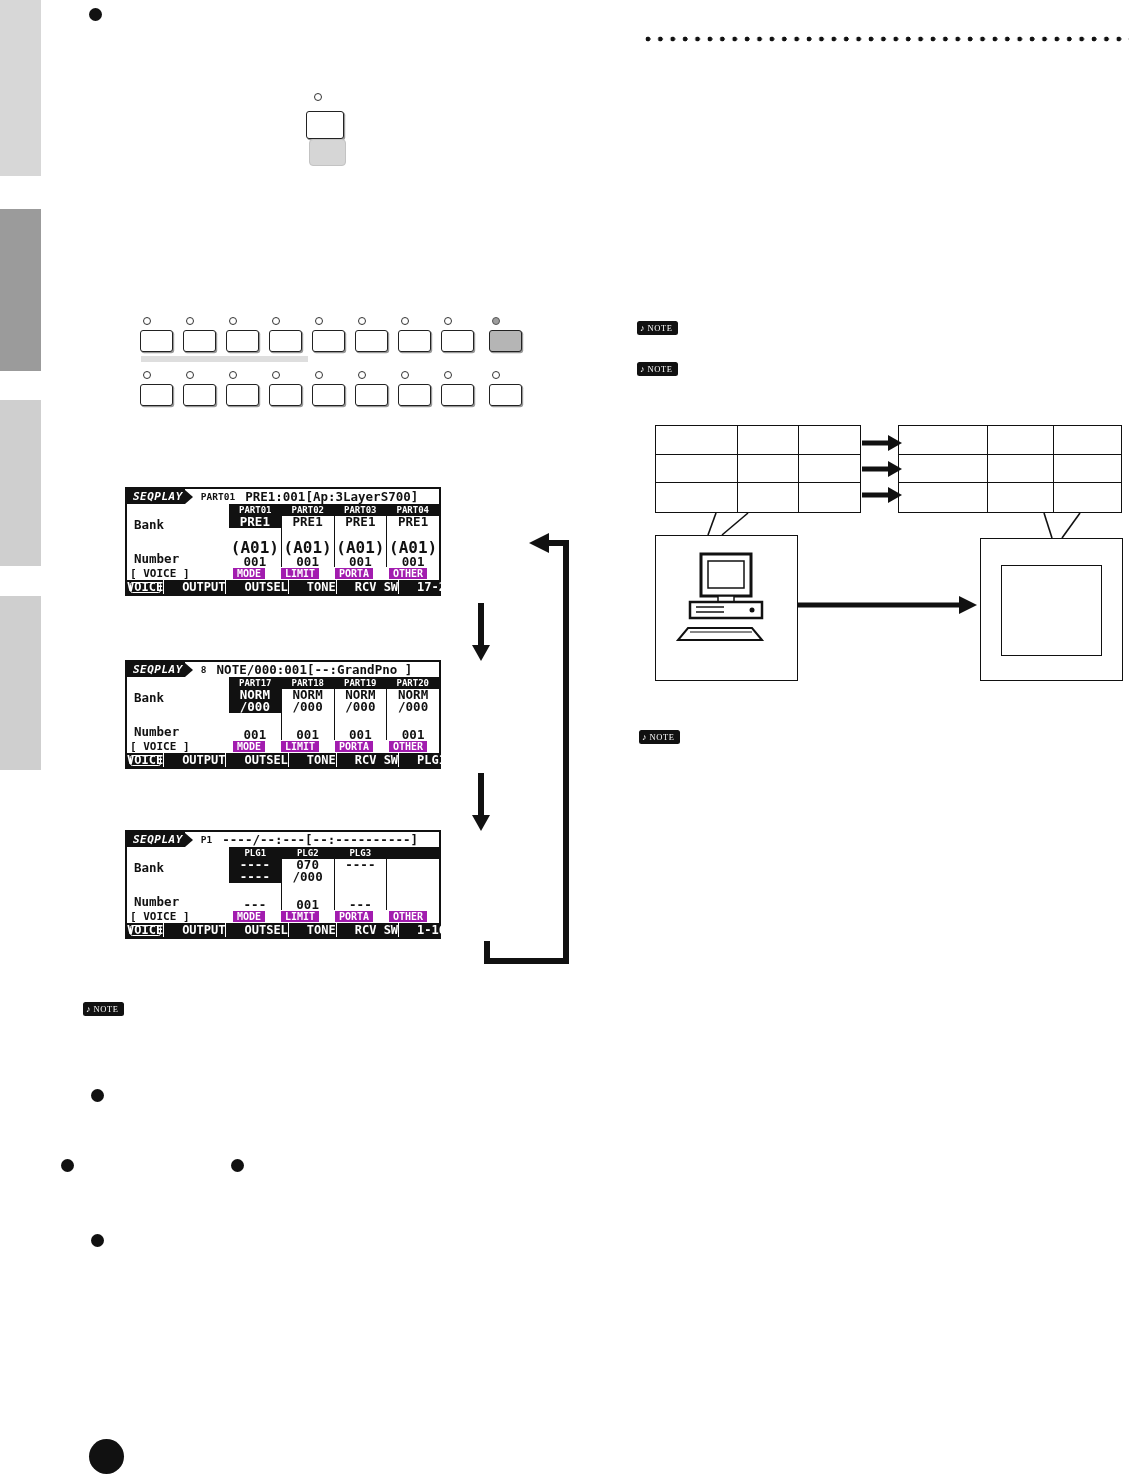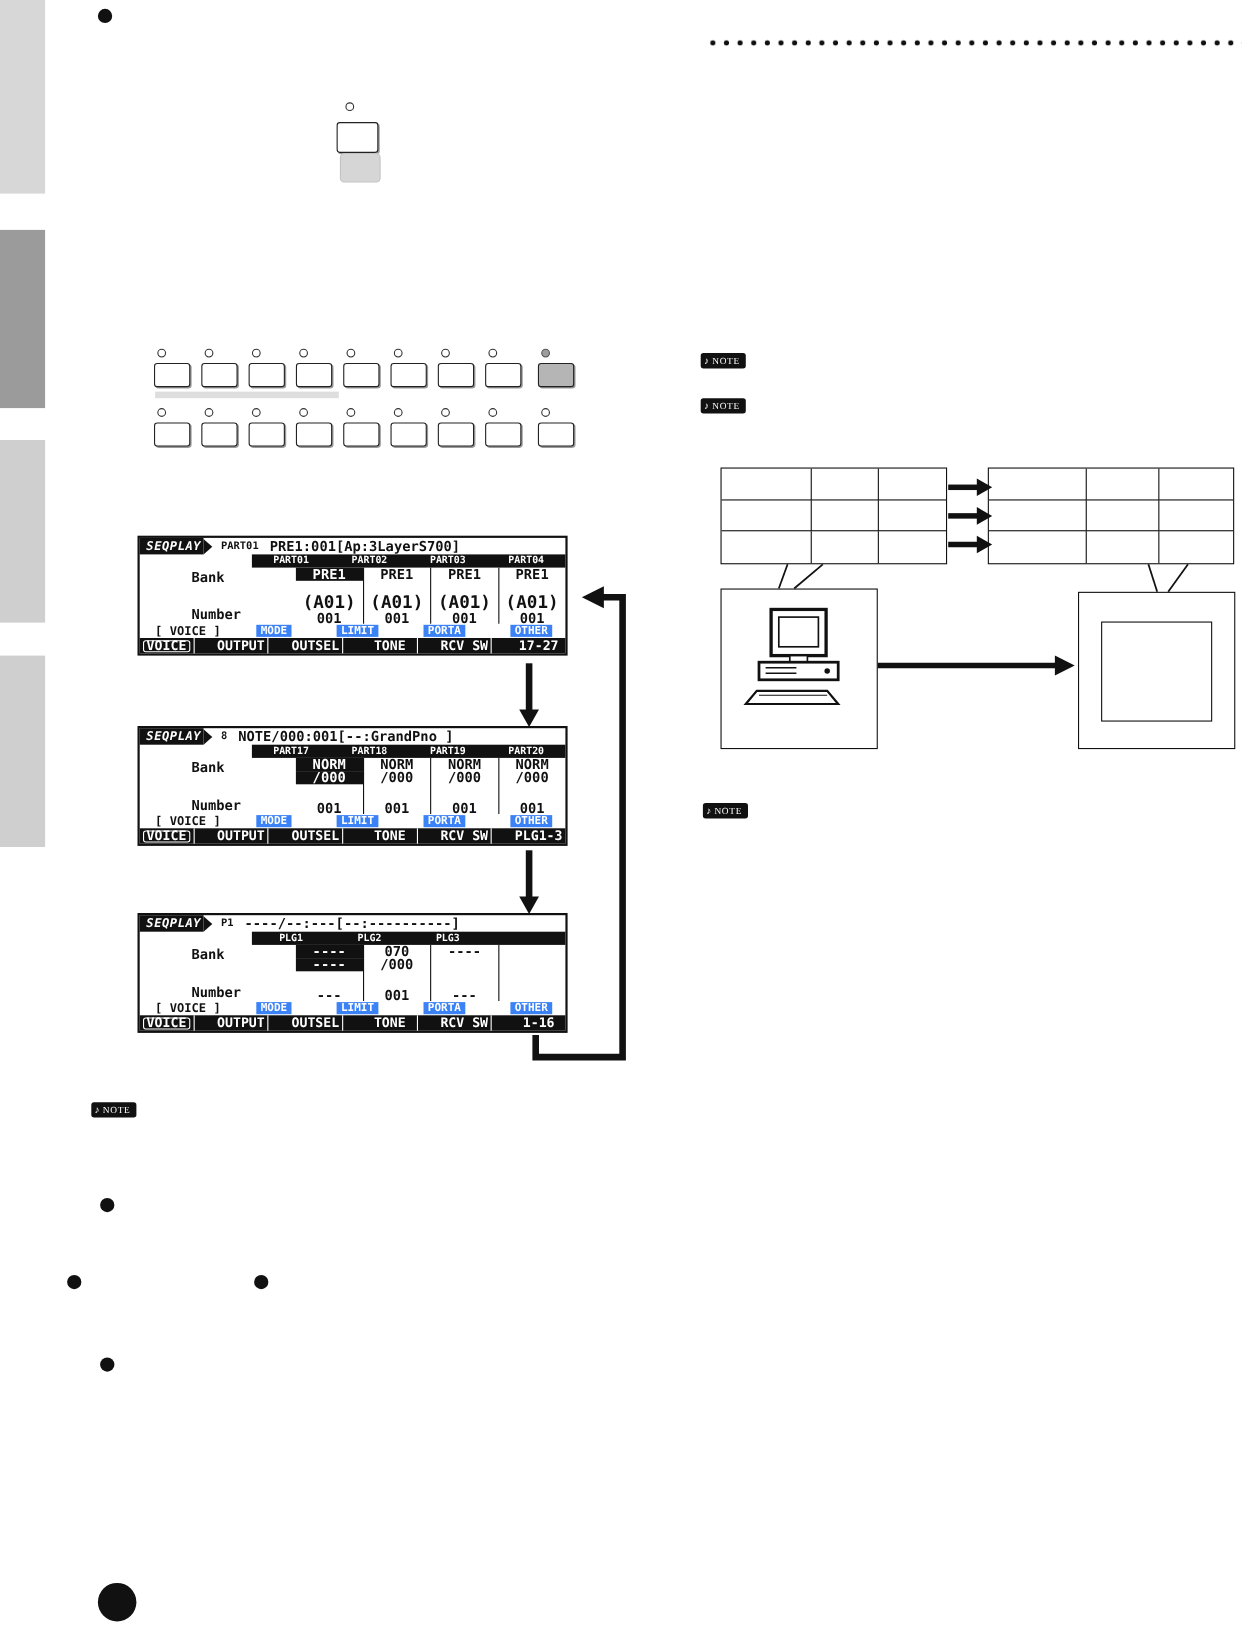--- a/index.html
+++ b/index.html
@@ -39,46 +39,46 @@
   
   .note-icon {
     position:absolute; display:inline-flex; align-items:center; gap:3px;
     background:#111; color:#fff; border-radius:2.5px; padding:1px 5px 1px 3px; height:14px;
   }
   .note-glyph { font-size:9px; line-height:10px; }
   .note-text { font-size:8.5px; font-weight:normal; letter-spacing:0.6px; font-family:"Liberation Serif", serif; }
 
   
   .lcd {
-    position:absolute; width:391px; border:2.5px solid #111; background:#fff;
+    position:absolute; width:316px; border:2.5px solid #111; background:#fff;
     font-family:"DejaVu Sans Mono", monospace; color:#111; font-weight:bold;
   }
   .lcd-header { display:flex; align-items:center; height:15px; }
   .lcd-app {
     background:#111; color:#fff; font-size:11px; letter-spacing:0.5px;
     padding:0 2px 0 6px; height:15px; display:flex; align-items:center; font-style:italic;
   }
   .lcd-app-tri { width:0; height:0; border-left:8px solid #111; border-top:7.5px solid transparent; border-bottom:7.5px solid transparent; }
   .lcd-part { font-size:9.5px; margin-left:8px; }
   .lcd-value { font-size:12.5px; margin-left:10px; white-space:pre; }
   .lcd-colheads { display:flex; height:12px; background:#111; margin-left:102px; }
   .lcd-colheads span { flex:1; color:#fff; font-size:9px; line-height:12px; text-align:center; }
-  .lcd-body { display:flex; height:51px;margin-left:40px; }
+  .lcd-body { display:flex; height:51px; }
   .lcd-labels { width:102px; display:flex; flex-direction:column; justify-content:space-between; padding:1px 0 1px 7px; font-size:12.5px; }
   .lcd-col { flex:1; text-align:center; font-size:12.5px; }
   .lcd-col + .lcd-col { border-left:1.5px solid #111; }
   .bank-line { display:block; height:12px; line-height:12px; white-space:pre; }
   .bank-line:empty { visibility:hidden; }
   .bank-line.sel { background:#111; color:#fff; }
   .sub-line { display:block; height:12px; line-height:12px; margin-top:2px; font-size:16px; }
   .num-line { display:block; height:12px; line-height:13px; margin-top:1px; }
   .lcd-menu { display:flex; align-items:center; height:13px; }
-  .lcd-menu .mlabel { width:102px; padding-left:14px; font-size:11px; white-space:pre; }
+  .lcd-menu .mlabel { width:102px; padding-left:3px; font-size:11px; white-space:pre; }
   .lcd-menu .chips { flex:1; display:flex; justify-content:space-between; padding:0 12px 0 4px; }
-  .chip { background:#3b82f6; color:#fff; font-size:10px; line-height:11px; height:11px; padding:0 4px; }
+  .chip { background:#a21caf; color:#fff; font-size:10px; line-height:11px; height:11px; padding:0 4px; }
   .lcd-tabs { display:flex; height:14px; background:#111; color:#fff; }
   .tab { flex:1; text-align:center; font-size:12px; line-height:14px; position:relative; white-space:nowrap; }
   .tab + .tab { border-left:1px solid #fff;padding-left:18px; }
   .tab.active::before { content:""; position:absolute; inset:1.5px 2.5px; border:1px solid #fff; border-radius:2.5px; }
 
   
   .grid-table { position:absolute; display:grid; grid-template-columns:40% 30% 30%; grid-template-rows:1fr 1fr 1fr; border:1.5px solid #111; background:#fff; }
   .gcell { border-right:1.2px solid #111; border-bottom:1.2px solid #111; }
   .gcell:nth-child(3n) { border-right:none; }
   .gcell:nth-child(n+7) { border-bottom:none; }

